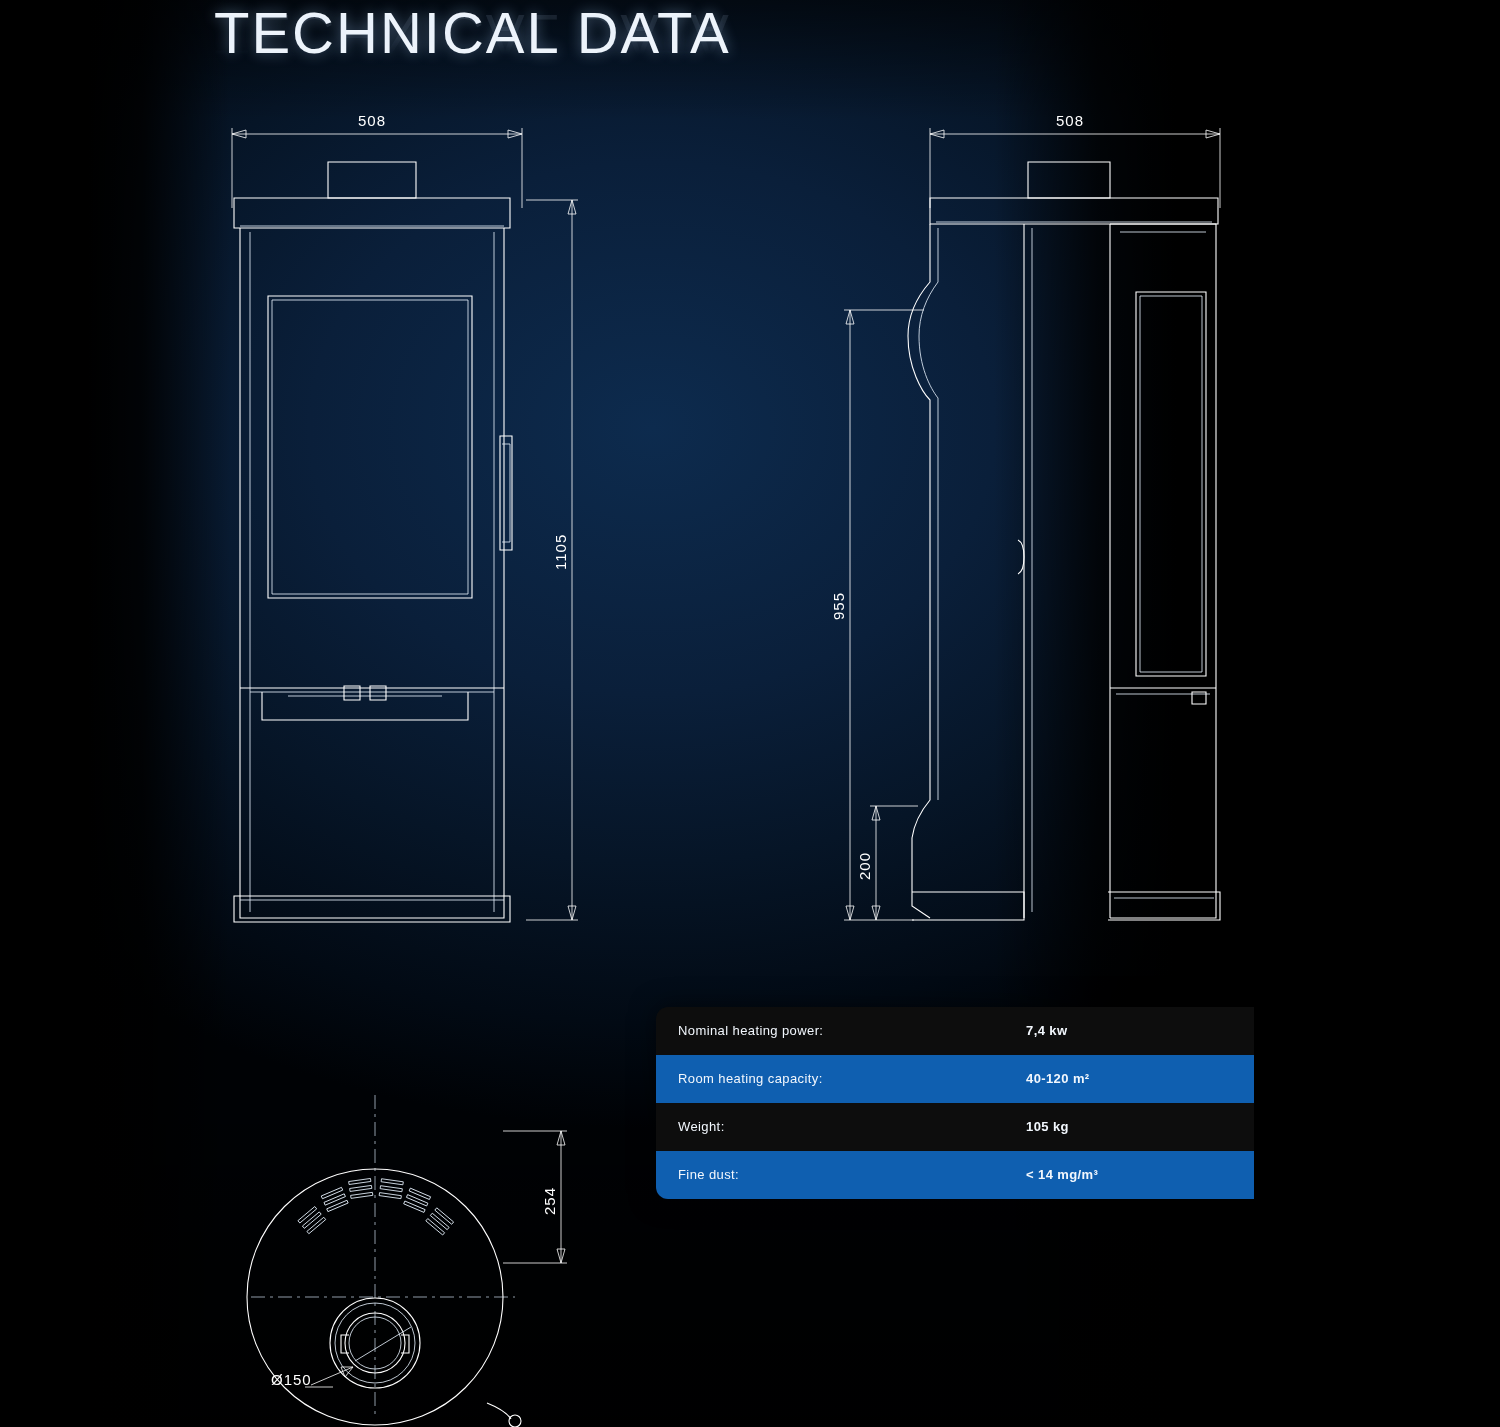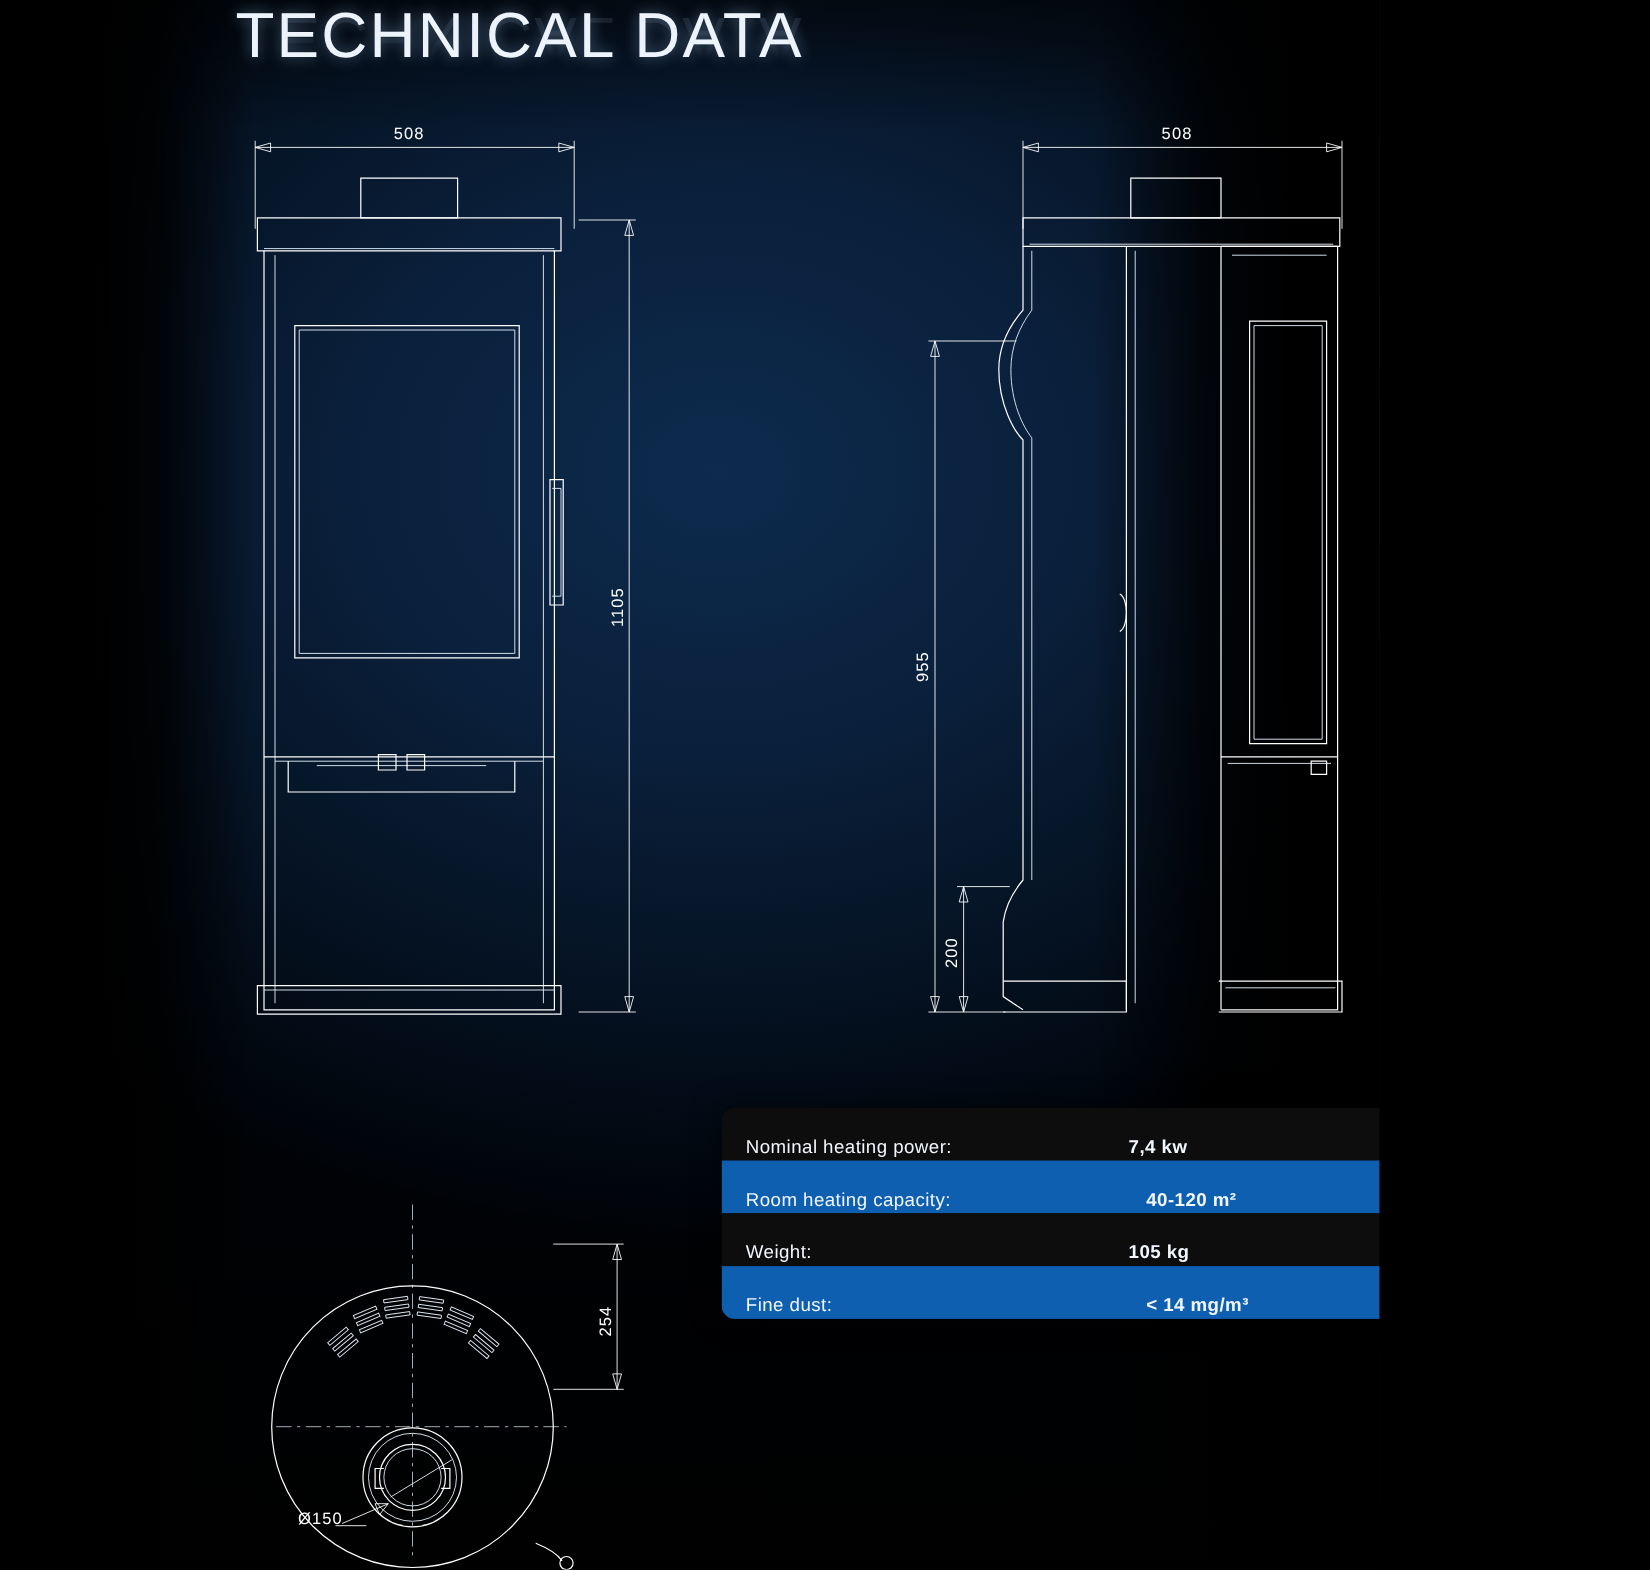--- a/index.html
+++ b/index.html
@@ -112,30 +112,30 @@
     left: 656px;
     top: 1007px;
     width: 624px;
     z-index: 7;
     border-radius: 12px;
     overflow: hidden;
     box-shadow: 0 0 26px rgba(0,0,0,0.55);
   }
   .spec-row {
     display: flex;
-    align-items: flex-end;
+    align-items: center;
     min-height: 48px;
     padding: 0 0 0 22px;
     box-sizing: border-box;
-    font-size: 17px;
+    font-size: 13px;
     color: #f2f7fd;
     letter-spacing: 0.4px;
   }
   .spec-row.dark { background: #0d0d0d; }
-  .spec-row.blue { background: #0f5fb0; gap: 16px; }
+  .spec-row.blue { background: #0f5fb0; }
   .spec-row.tall { min-height: 74px; }
   .spec-label {
     width: 348px;
     flex: 0 0 348px;
     line-height: 24px;
     padding-right: 8px;
     box-sizing: border-box;
   }
   .spec-value {
     flex: 1 1 auto;

